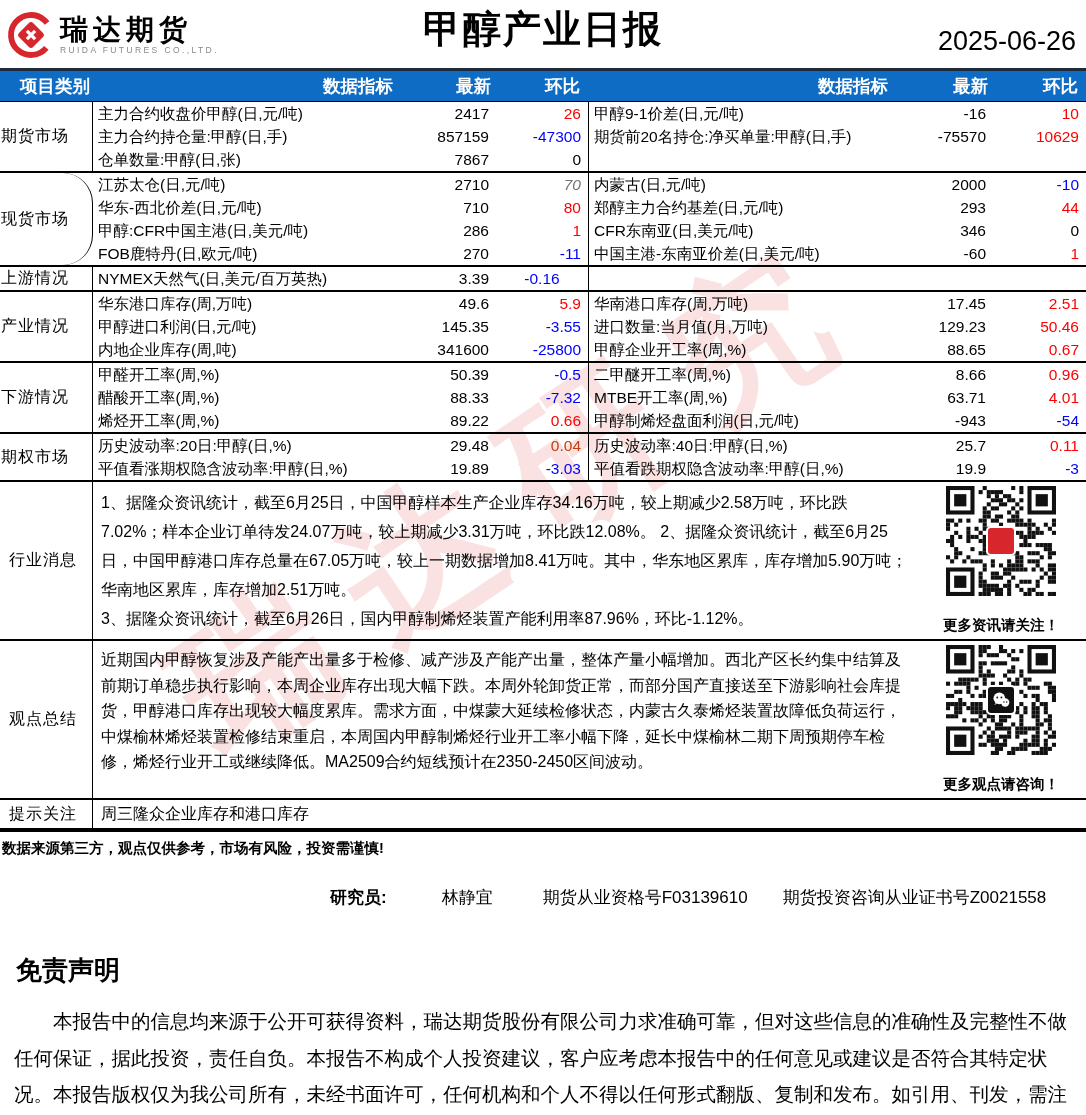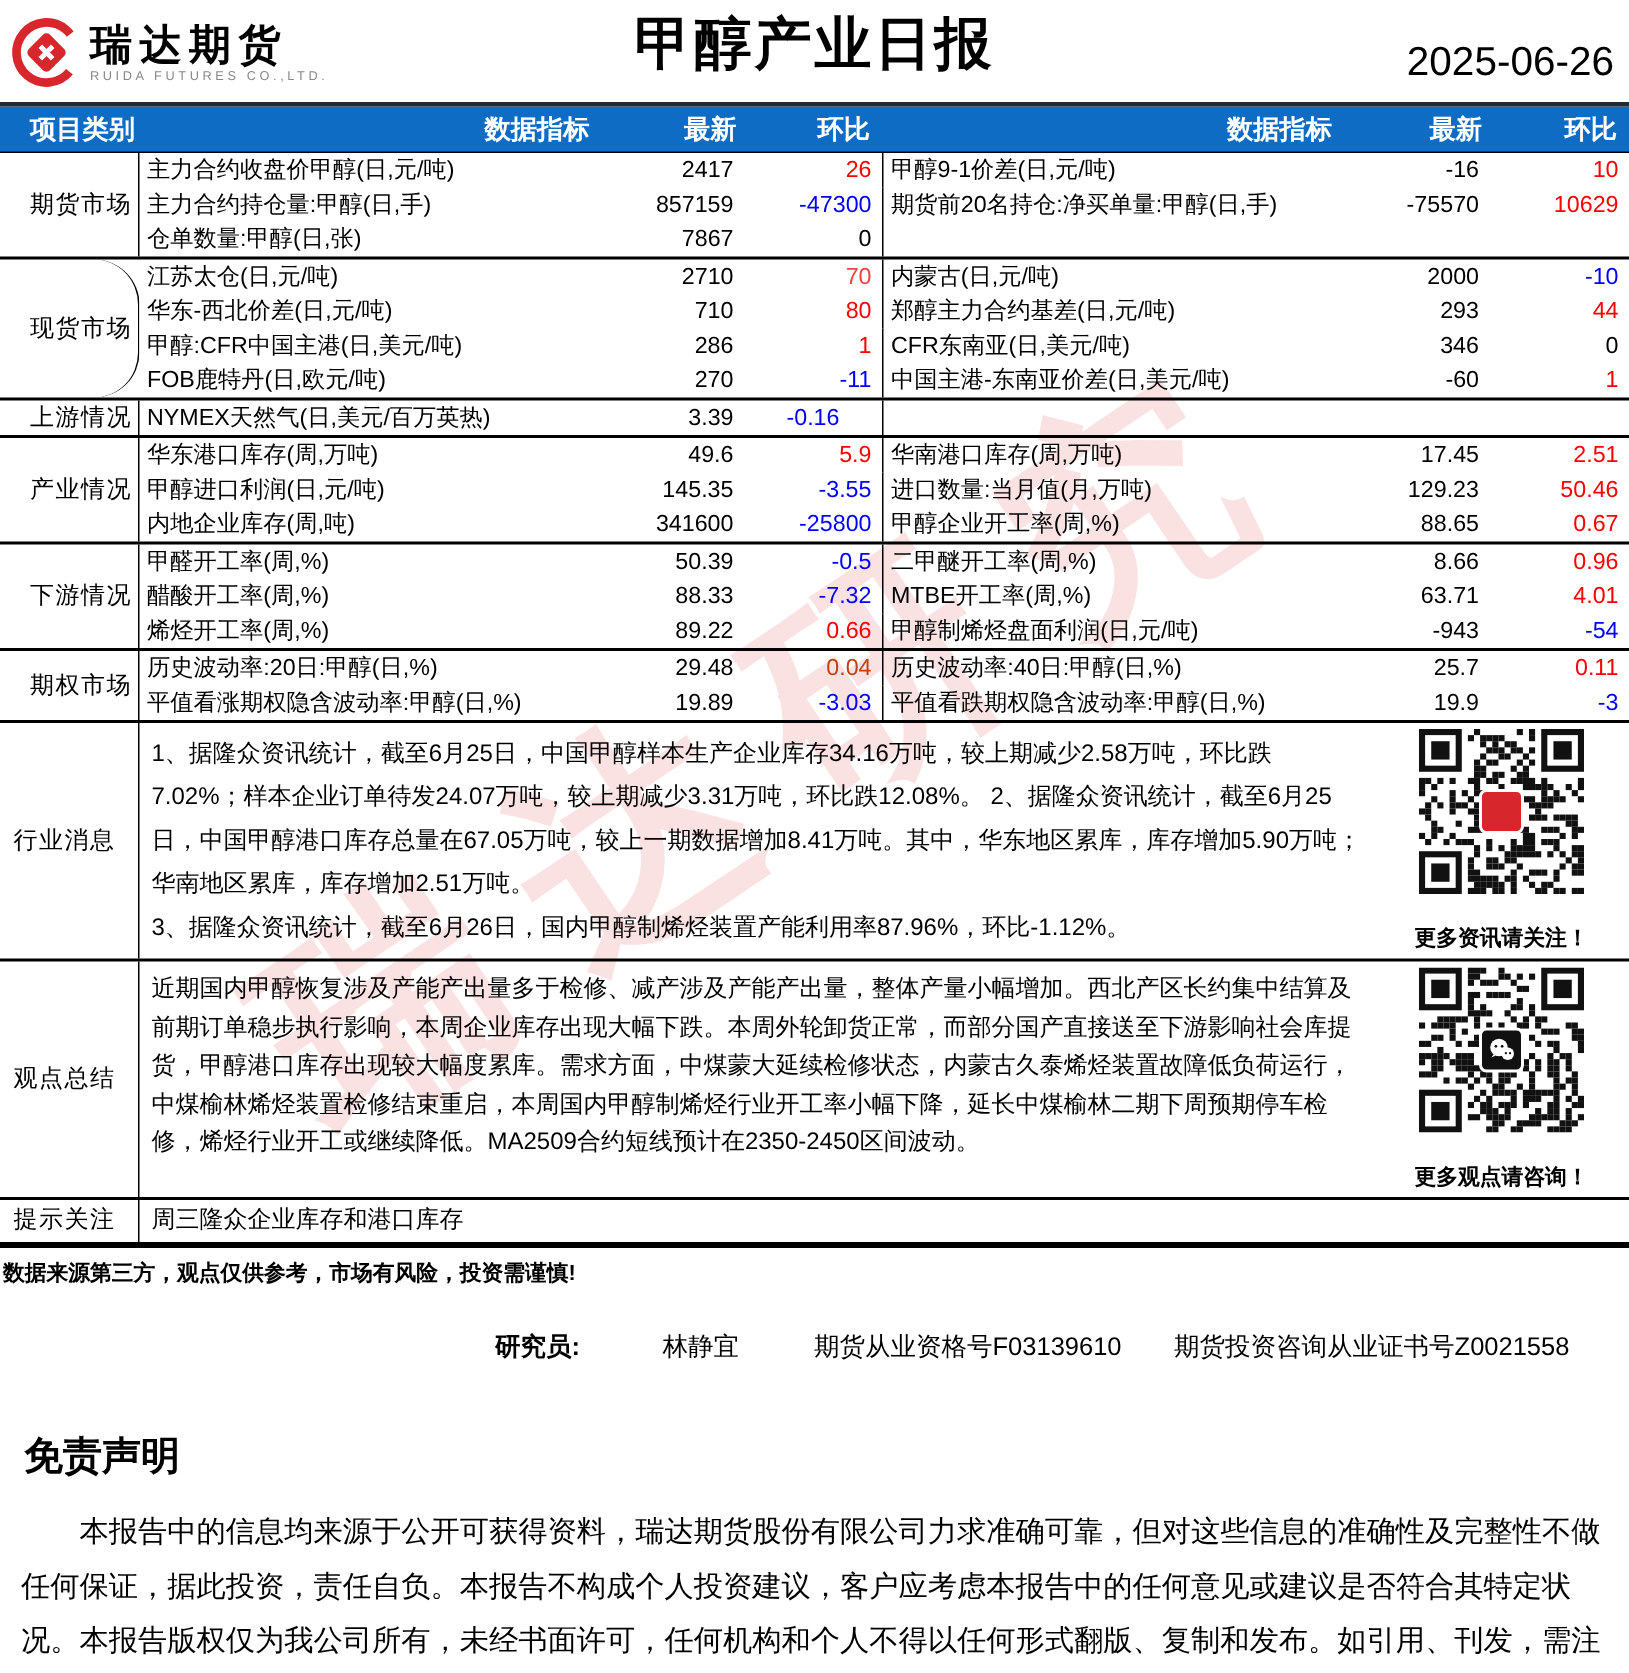--- a/index.html
+++ b/index.html
@@ -24,21 +24,21 @@
   .thead{display:grid;grid-template-columns:93px 300px 110px 85px 300px 112px 86px;
          height:30px;line-height:30px;background:#0f6cc4;color:#fff;font-weight:bold;
          font-size:17.5px;border-bottom:1px solid #000;}
   .th-cat{padding-left:20px;text-align:left;}
   .th-ind{text-align:right;}
   .th-num{text-align:right;padding-right:12px;}
   .th-chg{text-align:right;padding-right:8px;}
   
   .group{display:grid;grid-template-columns:93px 300px 110px 85px 300px 112px 86px;
          border-bottom:2px solid #000;font-size:15.5px;}
-  .c-cat{display:flex;align-items:center;padding-left:20px;border-right:1px solid #000;
+  .c-cat{display:flex;align-items:center;padding-left:1px;border-right:1px solid #000;
          font-size:16px;letter-spacing:1px;}
   .c-lab{line-height:23px;padding-left:5px;white-space:nowrap;overflow:visible;}
   .c-lab2{border-left:1px solid #000;}
   .c-val{line-height:23px;text-align:right;padding-right:14px;}
   .c-chg{line-height:23px;text-align:right;padding-right:7px;}
   
   .trow{display:grid;grid-template-columns:93px 1fr 170px;border-bottom:2px solid #000;}
   .t-cat{display:flex;align-items:center;padding-left:9px;border-right:1px solid #000;
          font-size:16px;letter-spacing:1px;}
   .t-body{padding:6px 8px 4px 8px;font-size:16px;}
@@ -123,21 +123,21 @@
           <div class="c-val">7867</div>
           <div class="c-chg" style="color: rgb(0, 0, 0);">0</div>
           <div class="c-lab c-lab2"></div>
           <div class="c-val"></div>
           <div class="c-chg"></div>
         </div>
         <div class="group" style="grid-template-rows: repeat(4, 23px);">
           <div class="c-cat" style="grid-row: 1 / span 4; border-radius: 30px;">现货市场</div>
           <div class="c-lab">江苏太仓(日,元/吨)</div>
           <div class="c-val">2710</div>
-          <div class="c-chg" style="color: #ef4444;">70</div>
+          <div class="c-chg" style="color: #737373; font-style: italic;">70</div>
           <div class="c-lab c-lab2">内蒙古(日,元/吨)</div>
           <div class="c-val">2000</div>
           <div class="c-chg" style="color: rgb(0, 0, 255);">-10</div>
           <div class="c-lab">华东-西北价差(日,元/吨)</div>
           <div class="c-val">710</div>
           <div class="c-chg" style="color: rgb(255, 0, 0);">80</div>
           <div class="c-lab c-lab2">郑醇主力合约基差(日,元/吨)</div>
           <div class="c-val">293</div>
           <div class="c-chg" style="color: rgb(255, 0, 0);">44</div>
           <div class="c-lab">甲醇:CFR中国主港(日,美元/吨)</div>

